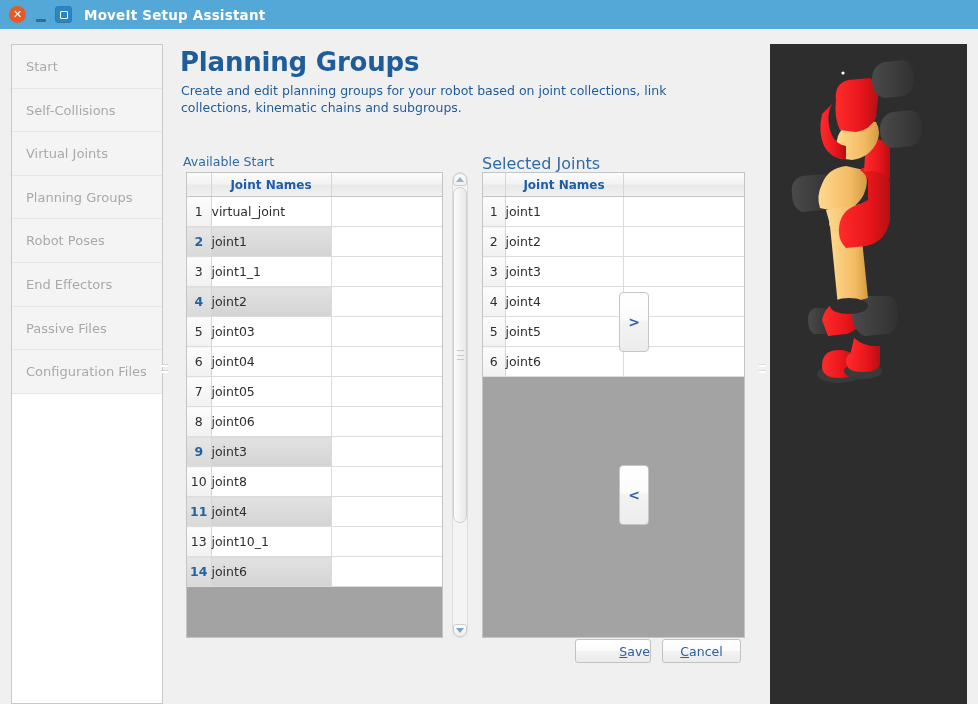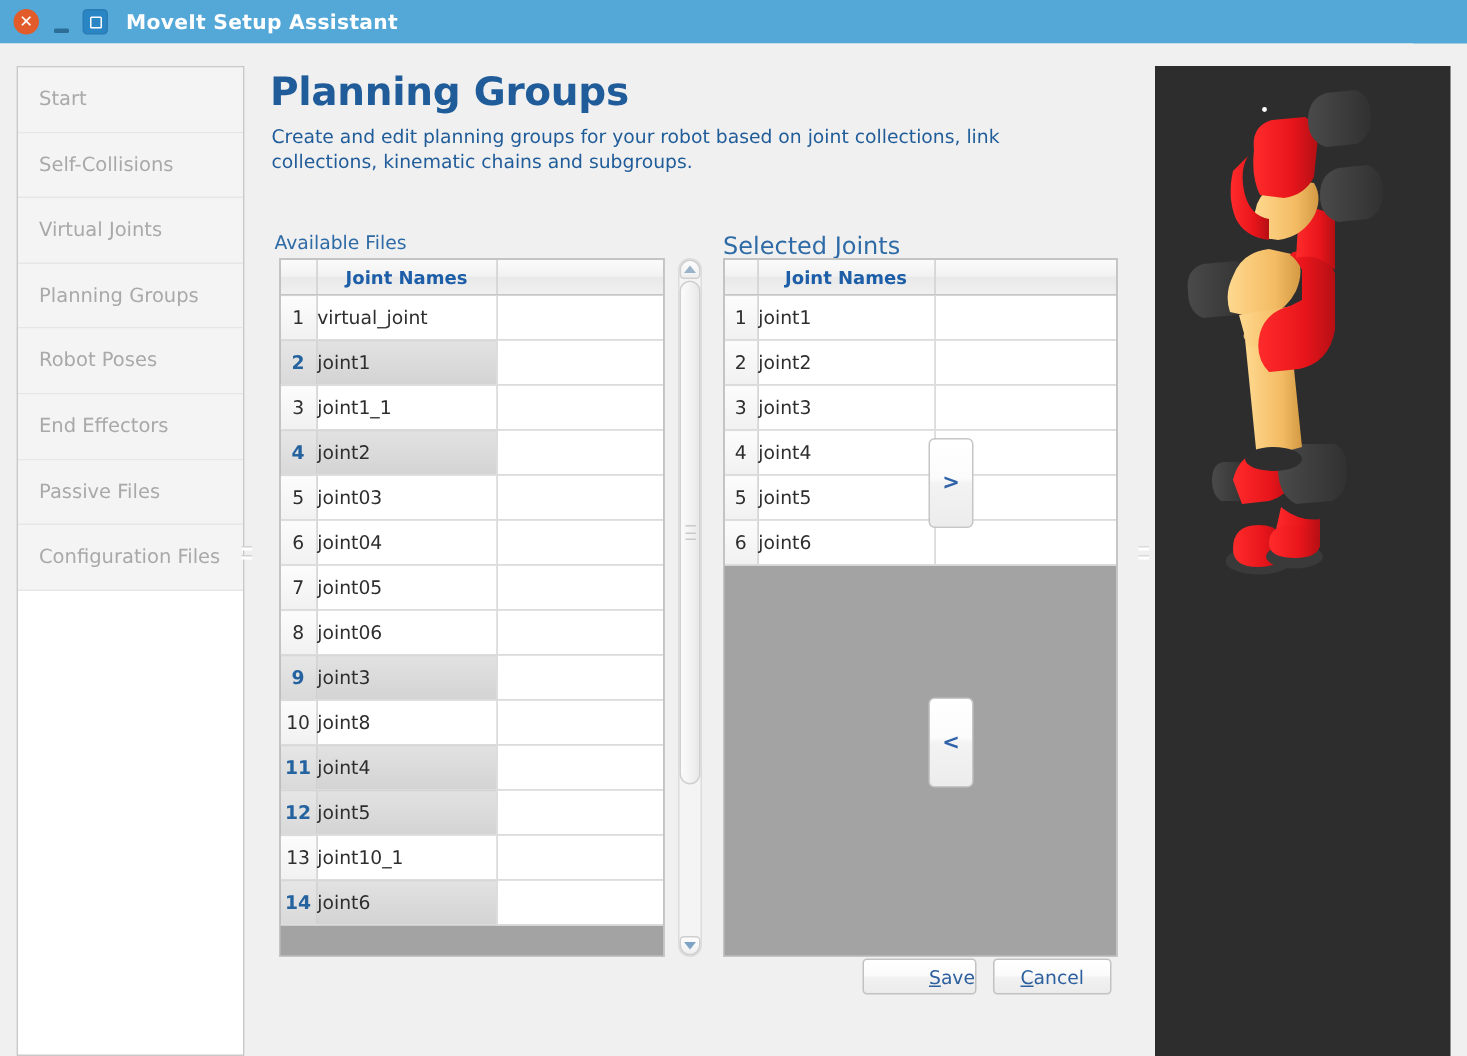--- a/index.html
+++ b/index.html
@@ -234,21 +234,21 @@
     </div>
     <div class="splitter dark" style="left:759px;top:327px;">
       <i></i>
         <i></i>
     </div>
 
     <div class="main">
 
       <div class="page-title">Planning Groups</div>
       <div class="page-desc">Create and edit planning groups for your robot based on joint collections, link collections, kinematic chains and subgroups.</div>
-      <div class="col-label-left">Available Files</div>
+      <div class="col-label-left">Available Start</div>
       <div class="col-label-right">Selected Joints</div>
 
       <div class="tablebox tbl-avail">
         <table class="jt">
           <colgroup>
               <col class="c1">
               <col class="c2">
               <col>
             </colgroup>
           <thead>
@@ -305,25 +305,20 @@
               <td class="pad"></td>
             </tr>
             <tr>
               <td class="idx">10</td>
               <td class="nm">joint8</td>
               <td class="pad"></td>
             </tr>
             <tr class="sel">
               <td class="idx">11</td>
               <td class="nm">joint4</td>
-              <td class="pad"></td>
-            </tr>
-            <tr class="sel">
-              <td class="idx">12</td>
-              <td class="nm">joint5</td>
               <td class="pad"></td>
             </tr>
             <tr>
               <td class="idx">13</td>
               <td class="nm">joint10_1</td>
               <td class="pad"></td>
             </tr>
             <tr class="sel">
               <td class="idx">14</td>
               <td class="nm">joint6</td>

